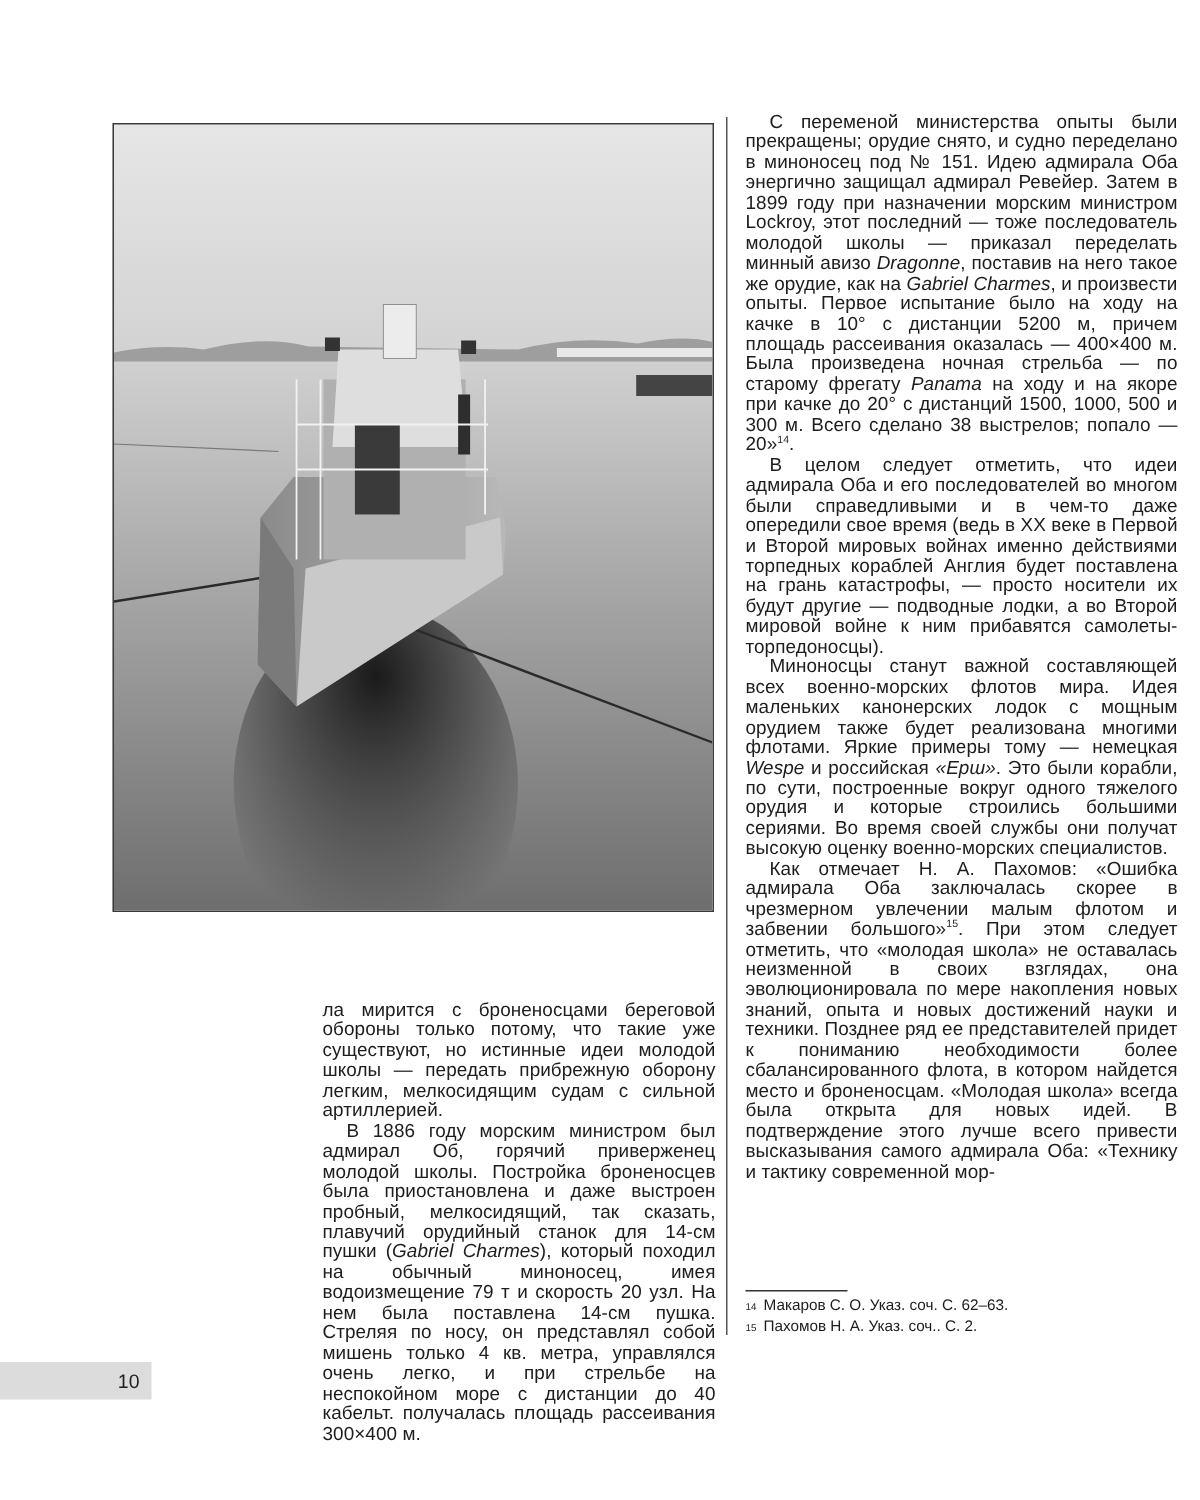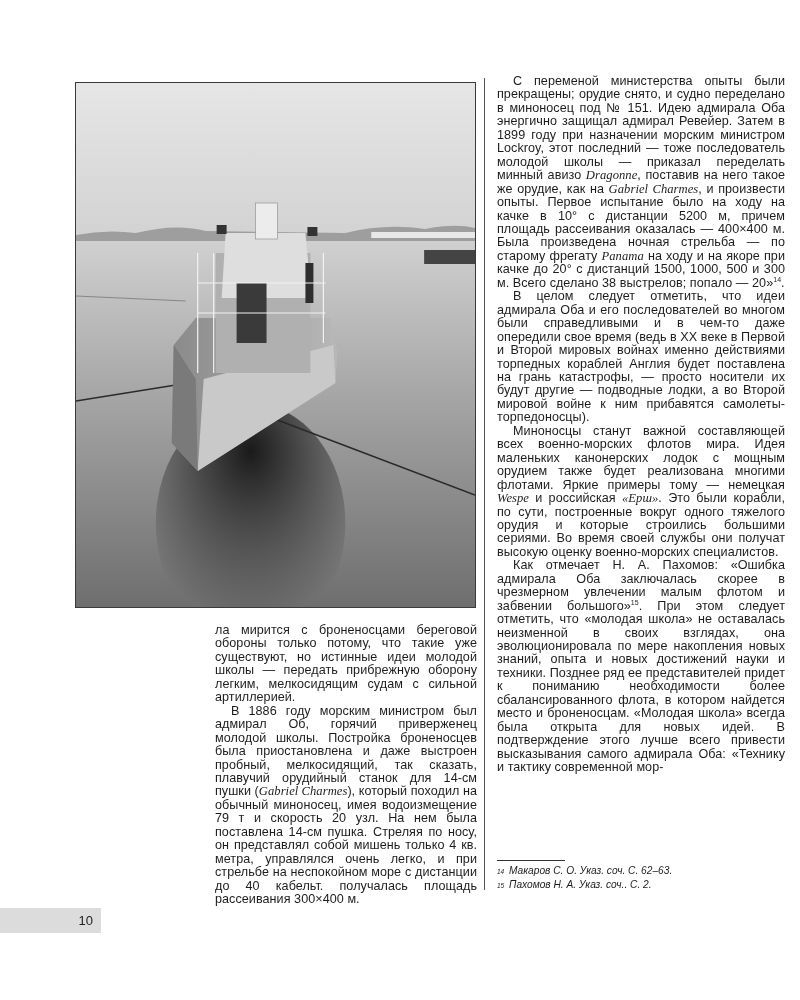--- a/index.html
+++ b/index.html
@@ -15,31 +15,31 @@
   .photo svg { display: block; width: 100%; height: 100%; }
   .col-sep {
     position: absolute; left: 484px; top: 78px; width: 1px; height: 812px;
     background: #555;
   }
   .col {
     position: absolute; font-size: 12.6px; line-height: 13.45px;
     text-align: justify; letter-spacing: 0.05px;
   }
   .col p { margin: 0; text-indent: 16px; hyphens: manual; }
-  .col p.cont { text-indent: 0; }
+  .col p.cont { text-indent: 0; margin-top: 43px; }
   .left-col { left: 215px; top: 624px; width: 262px; }
   .right-col { left: 497px; top: 75px; width: 288px; }
   sup { font-size: 7px; vertical-align: 5px; line-height: 0; }
-  em { font-style: italic; font-family: Liberation Serif, serif; }
+  em { font-style: italic; }
   .fn-rule {
     position: absolute; left: 497px; top: 860px; width: 68px; height: 1px; background: #333;
   }
   .footnotes {
     position: absolute; left: 497px; top: 864px; width: 288px;
-    font-size: 10.2px; line-height: 13px; font-style: italic;
+    font-size: 10.2px; line-height: 13px;
   }
   .footnotes .fn { display: flex; }
   .footnotes .fn-num { font-size: 6.5px; width: 12px; padding-top: 1px; }
   .page-num-box {
     position: absolute; left: 0; top: 908px; width: 101px; height: 25px;
     background: #dcdcdc;
   }
   .page-num {
     position: absolute; right: 8px; top: 5px; font-size: 13px; color: #222; margin-left: 28px;
   }

